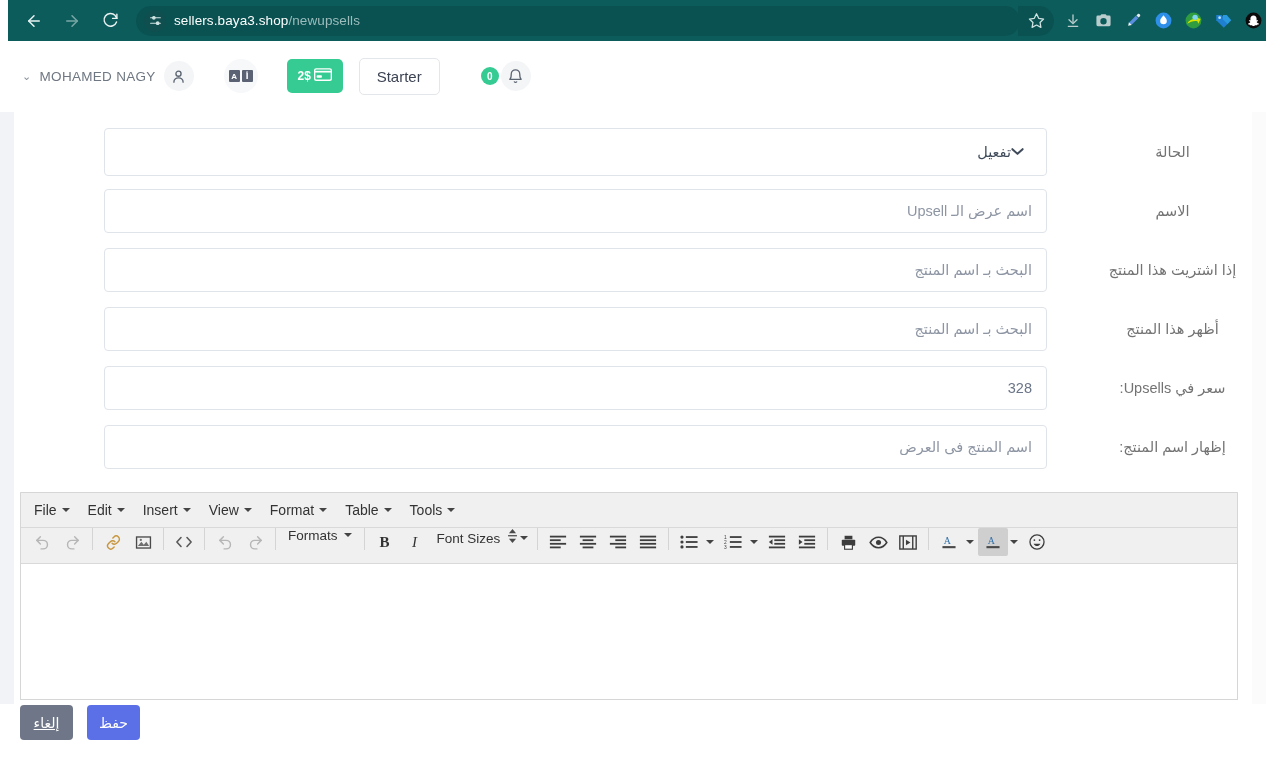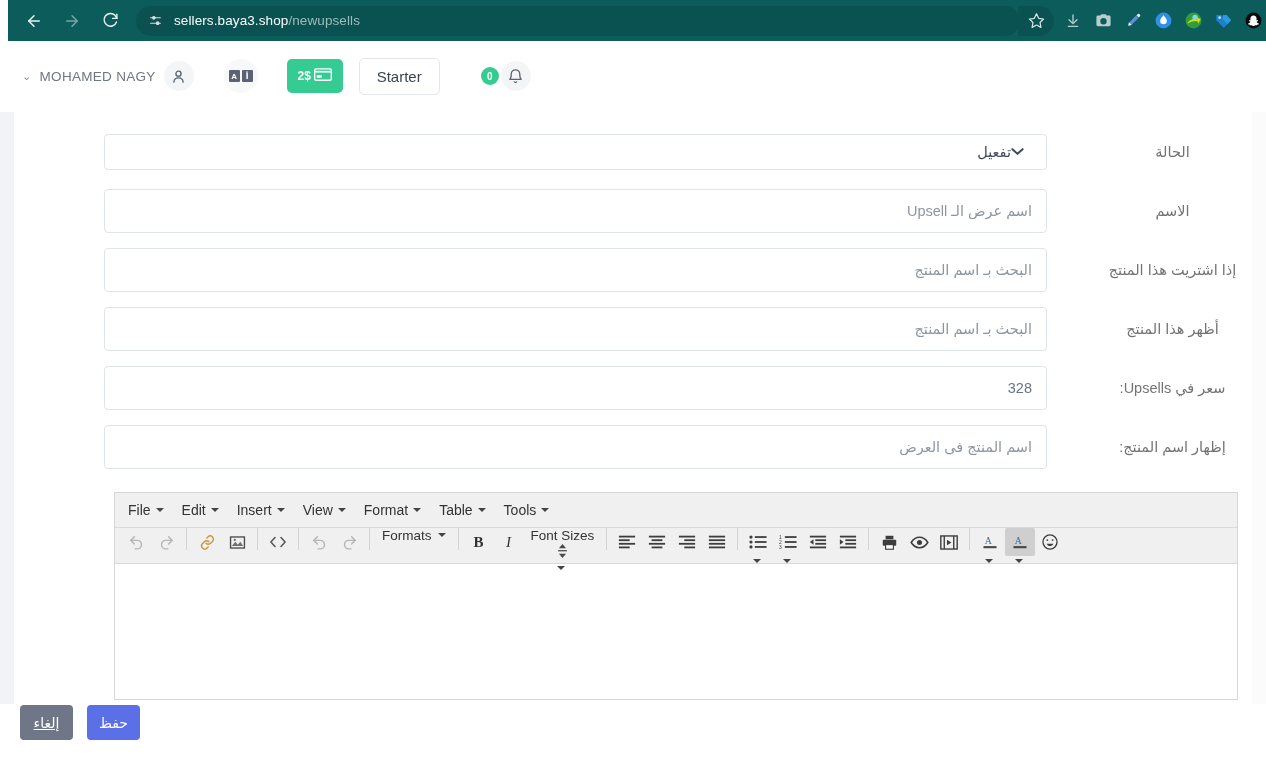--- a/index.html
+++ b/index.html
@@ -208,21 +208,21 @@
     padding: 0 14px;
     font-family: inherit;
     outline: none;
     text-align: right;
     direction: rtl;
   }
   .field::placeholder { color: #8d95a3; opacity: 1; }
   .select-field {
     position: relative;
     width: 100%;
-    height: 36px;
+    height: 48px;
     border: 1px solid #dfe3ea;
     border-radius: 4px;
     background: #ffffff;
     display: flex; align-items: center;
     padding: 0 14px;
     cursor: pointer;
   }
   .select-value {
     flex: 1 1 auto;
     text-align: right;
@@ -230,21 +230,21 @@
     color: #3f4a5a;
   }
   .select-chevron {
     color: #3f4a5a; font-size: 12px; line-height: 1;
     margin-right: 8px;
   }
 
   
   .editor-wrap {
     margin: 16px 14px 0 14px;
-    width: 1124px;
+    width: 1218px;
     border: 1px solid #d6d6d6;
     border-radius: 1px;
     background: #0f766e;
     direction: ltr;
     overflow: hidden;
   }
   .mce-menubar {
     height: 35px;
     background: #f0f0f0;
     border-bottom: 1px solid #d9d9d9;
@@ -282,21 +282,21 @@
     background: #d4d4d4;
     margin: 0 5px;
     flex: none;
   }
   .tb-label {
     font-size: 13.5px; color: #333333;
     padding: 0 7px; display: flex; align-items: center; gap: 6px;
     cursor: pointer; white-space: nowrap;
   }
   .tb-split {
-    display: flex; align-items: center; cursor: pointer; flex-direction: column;
+    display: flex; align-items: center; cursor: pointer;
   }
   .tb-split .caret { margin-left: 2px; margin-right: 4px; }
   .bold-ico { font-weight: bold; font-size: 15px; font-family: "Liberation Serif", serif; color: #333; }
   .ital-ico { font-style: italic; font-size: 15px; font-family: "Liberation Serif", serif; color: #333; }
 
   .mce-body {
     height: 135px;
     background: #ffffff;
   }
 

